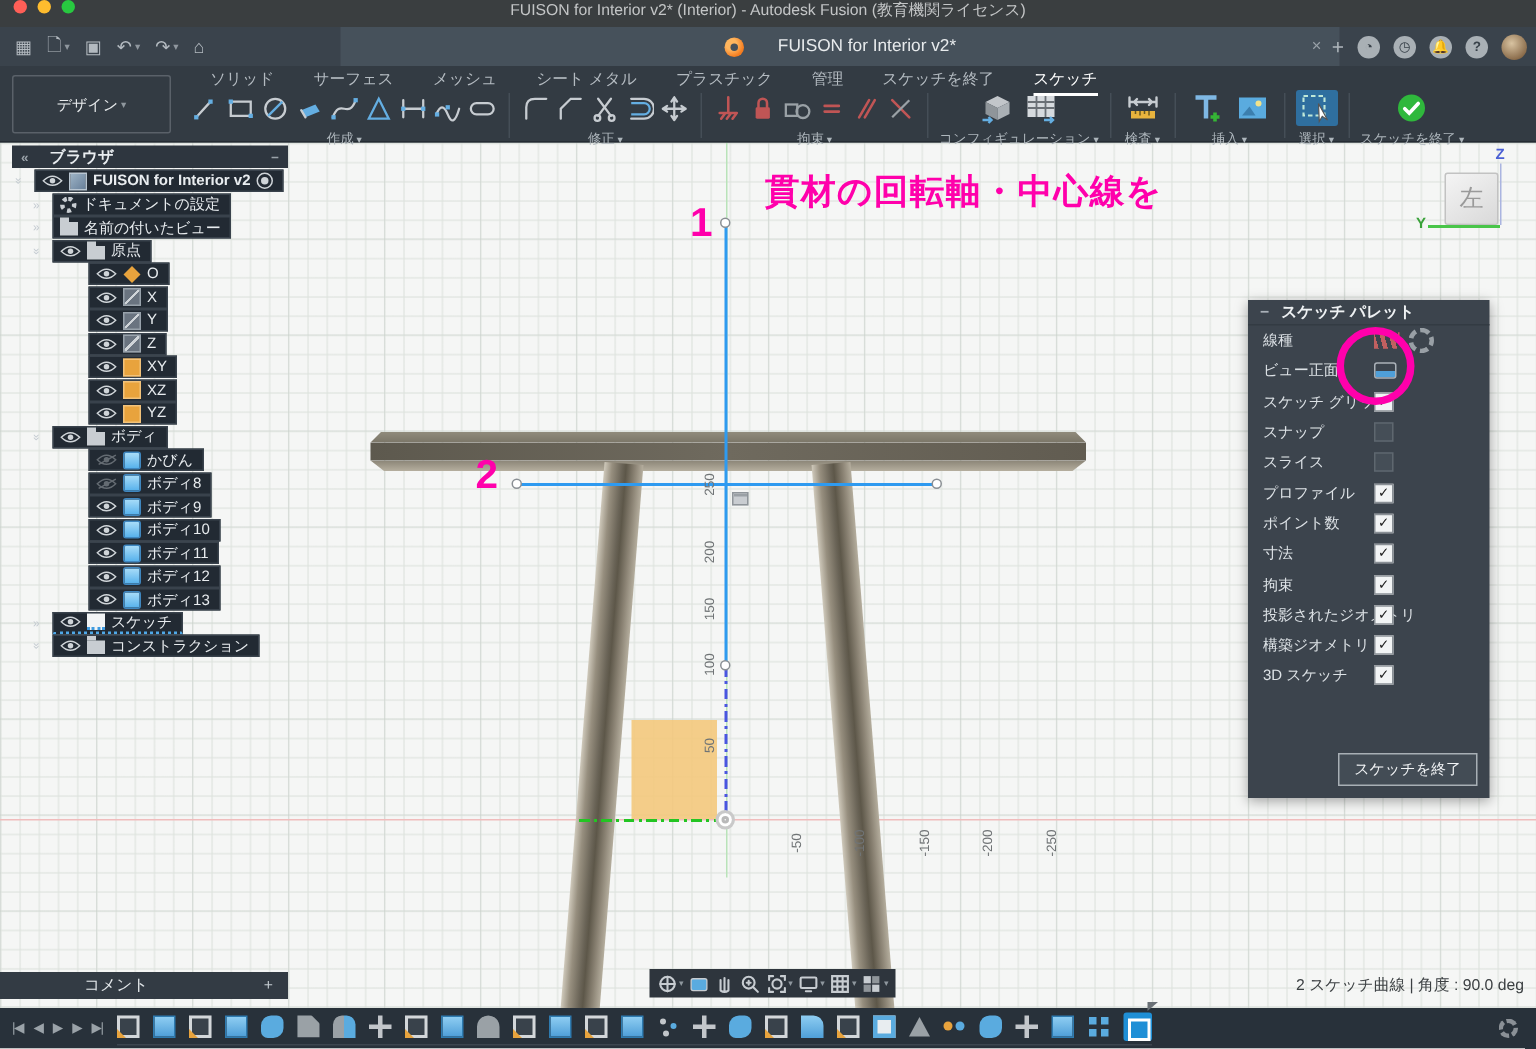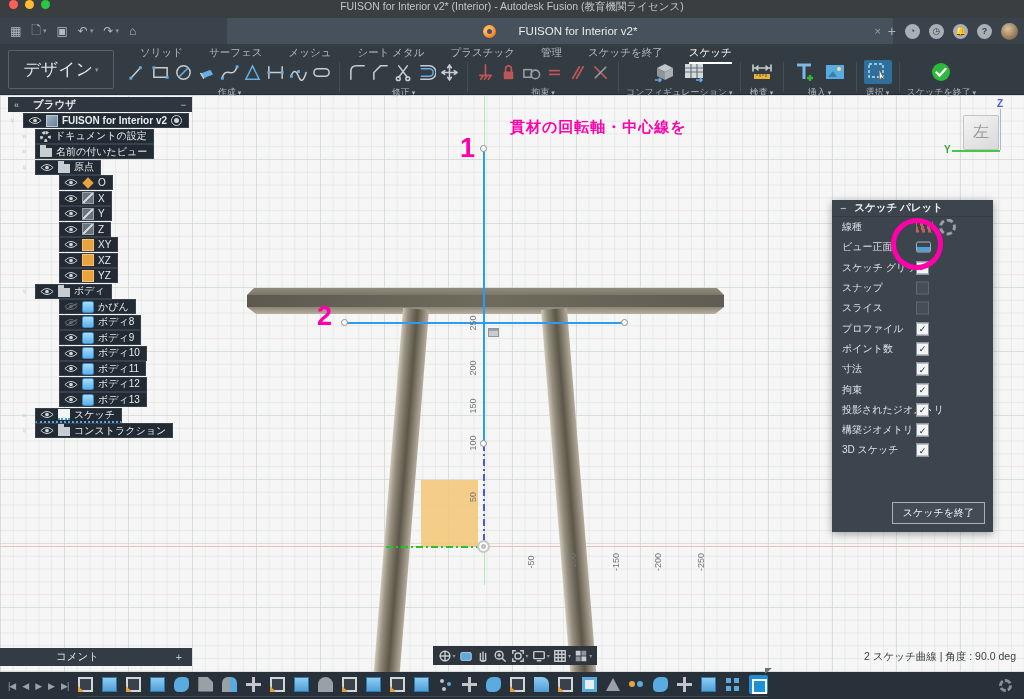--- a/index.html
+++ b/index.html
@@ -22,21 +22,21 @@
   .doctab .closex { position:absolute; right:12px; color:#9aa2a9; font-size:11px; cursor:pointer; }
   .fusion-logo { width:13px; height:13px; border-radius:50%; background:radial-gradient(circle at 35% 35%,#ffb65e 30%,#f57c1f 70%); position:relative; }
   .fusion-logo::after{content:"";position:absolute;left:4px;top:4px;width:5px;height:5px;border-radius:50%;background:#46515b;}
   .tab-right { position:absolute; right:6px; top:0; height:26px; display:flex; align-items:center; gap:9px; }
   .newtab { color:#aeb5bb; font-size:14px; cursor:pointer; }
   .circ-btn { width:15px; height:15px; border-radius:50%; background:#a9b0b5; display:flex; align-items:center; justify-content:center; font-size:9px; color:#39424a; font-weight:bold; cursor:pointer; }
   .avatar { width:17px; height:17px; border-radius:50%; background:radial-gradient(circle at 40% 35%,#d8c3a1,#8d6f4e 70%,#5c452c); cursor:pointer; }
 
   
   .ribbon { position:absolute; left:0; top:44px; width:1024px; height:51px; background:#333b43; z-index:30; border-bottom:1px solid #252c33; }
-  .workspace-btn { position:absolute; left:8px; top:6px; width:106px; height:39px; border:1px solid #5a6169; border-radius:2px; color:#e6e9eb; font-size:17px; display:flex; align-items:center; justify-content:center; cursor:pointer; }
+  .workspace-btn { position:absolute; left:8px; top:6px; width:106px; height:39px; border:1px solid #5a6169; border-radius:2px; color:#e6e9eb; font-size:10px; display:flex; align-items:center; justify-content:center; cursor:pointer; }
   .rtabs { position:absolute; left:140px; top:2px; display:flex; gap:26px; }
   .rtab { font-size:10.5px; color:#b4bbc1; padding-bottom:2px; cursor:pointer; white-space:nowrap; }
   .rtab.active { color:#ffffff; border-bottom:2px solid #fff; }
   .rgroups { position:absolute; left:122px; top:16px; display:flex; align-items:flex-start; height:34px; }
   .rgroup { display:flex; flex-direction:column; align-items:center; padding:0 5px; }
   .gicons { display:flex; align-items:center; gap:2px; height:24px; }
   .glabel { font-size:9px; color:#aeb6bc; margin-top:2px; white-space:nowrap; }
   .glabel::after { content:" ▾"; font-size:7px; }
   .gsep { width:1px; height:30px; background:#454e57; margin:0 2px; align-self:center; }
   .ticon { width:21px; height:21px; display:flex; align-items:center; justify-content:center; cursor:pointer; }
@@ -76,21 +76,21 @@
     background:repeating-linear-gradient(to right,#23c523 0 7px,transparent 7px 10px,#23c523 10px 12px,transparent 12px 15px); }
   .pt { width:7px; height:7px; border:1px solid #8a8f94; border-radius:50%; background:#fff; }
   .origin-marker { left:477px; top:445px; width:13px; height:13px; border:2px solid #c9c9c9; border-radius:50%; background:#fff; box-shadow:inset 0 0 0 2px #fff, inset 0 0 0 4px #b9b9b9; }
   .profile-sq { left:421px; top:385px; width:57px; height:66px; background:rgba(244,199,122,.88); }
   .coincident-glyph { left:488px; top:233px; width:11px; height:9px; background:#c9cdd1; border:1px solid #8f959a; box-shadow:inset 0 2px 0 #9aa0a5; }
 
   .ruler-lab { position:absolute; font-size:9px; color:#707476; transform:translate(-50%,-50%) rotate(-90deg); white-space:nowrap; }
 
   
   .anno { color:#ff00ab; font-weight:bold; z-index:12; }
-  .anno-text { left:510px; top:18px; font-size:15px; line-height:28px; letter-spacing:1px; white-space:nowrap; }
+  .anno-text { left:510px; top:18px; font-size:23px; line-height:28px; letter-spacing:1px; white-space:nowrap; }
   .anno-1 { left:460px; top:38px; font-size:27px; }
   .anno-2 { left:317px; top:206px; font-size:27px; }
   .anno-circle { position:absolute; left:891px; top:218px; width:52px; height:52px; border:5px solid #ff00ab; border-radius:50%; z-index:12; }
 
   
   .viewcube { position:absolute; left:938px; top:98px; width:80px; height:62px; z-index:6; }
   .vc-face { position:absolute; left:25px; top:17px; width:36px; height:35px; background:linear-gradient(145deg,#f4f4f4,#d9d9d9); border:1px solid #c2c2c2; border-radius:2px; display:flex; align-items:center; justify-content:center; font-size:16px; color:#9a9a9a; cursor:pointer; }
   .vc-z { position:absolute; left:59px; top:0; color:#4a5fd4; font-size:10px; font-weight:bold; }
   .vc-y { position:absolute; left:6px; top:46px; color:#3aa23a; font-size:10px; font-weight:bold; }
   .vc-zline { position:absolute; left:62px; top:11px; width:1px; height:41px; background:#aab4e0; }

